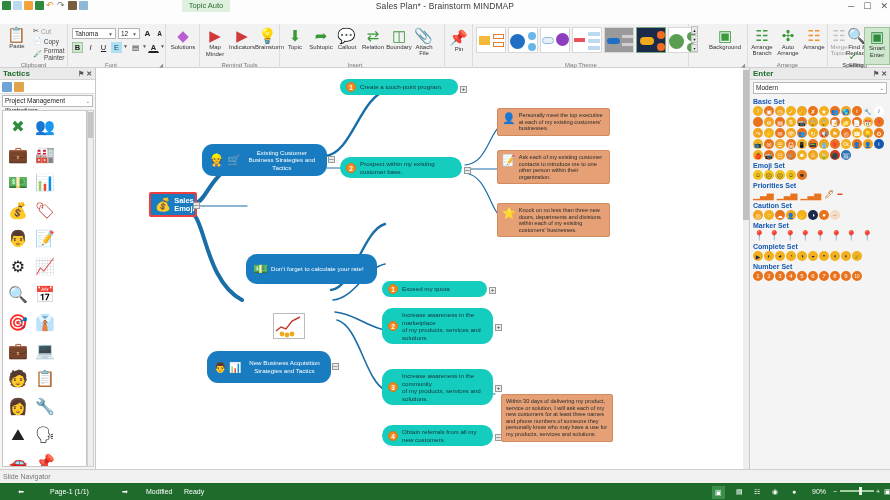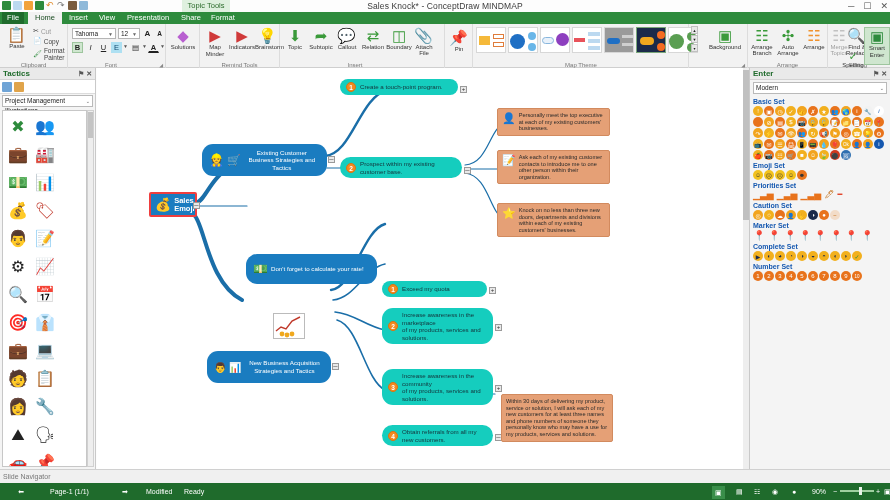--- a/index.html
+++ b/index.html
@@ -189,38 +189,29 @@
     <div class="qat">
       <span class="ic" style="background:#2e8b3d"></span>
       <span class="ic" style="background:#bcd9f0"></span>
       <span class="ic" style="background:#f2a33c"></span>
       <span class="ic" style="background:#2e8b3d"></span>
       <span class="ic" style="background:transparent;color:#e08a2a;font-size:9px;line-height:9px">↶</span>
       <span class="ic" style="background:transparent;color:#777;font-size:9px;line-height:9px">↷</span>
       <span class="ic" style="background:#7a5c3e"></span>
       <span class="ic" style="background:#8fb9d9"></span>
     </div>
-    <div class="ctx-tab">Topic Tools</div>
-    <div class="win-title">Sales Knock* - ConceptDraw MINDMAP</div>
+    <div class="ctx-tab">Topic Auto</div>
+    <div class="win-title">Sales Plan* - Brainstorm MINDMAP</div>
     <div class="win-btns">
       <span>─</span>
       <span>☐</span>
       <span>✕</span>
     </div>
   </div>
 
-  <div class="tabstrip">
-    <div class="tab file" style="left:2px;width:22px">File</div>
-    <div class="tab active" style="left:28px;width:34px">Home</div>
-    <div class="tab" style="left:64px;width:28px">Insert</div>
-    <div class="tab" style="left:94px;width:26px">View</div>
-    <div class="tab" style="left:122px;width:52px">Presentation</div>
-    <div class="tab" style="left:176px;width:28px">Share</div>
-    <div class="tab" style="left:206px;width:32px">Format</div>
-  </div>
 
   <div class="ribbon">
 
     <div class="grp" style="left:0;width:68px">
       <div class="bigbtn" style="left:4px;top:2px;">
         <span class="gl">📋</span>
         <span class="bl">Paste</span>
       </div>
       <div class="smrow" style="left:33px;top:3px">
         <span class="sic">✂</span>

